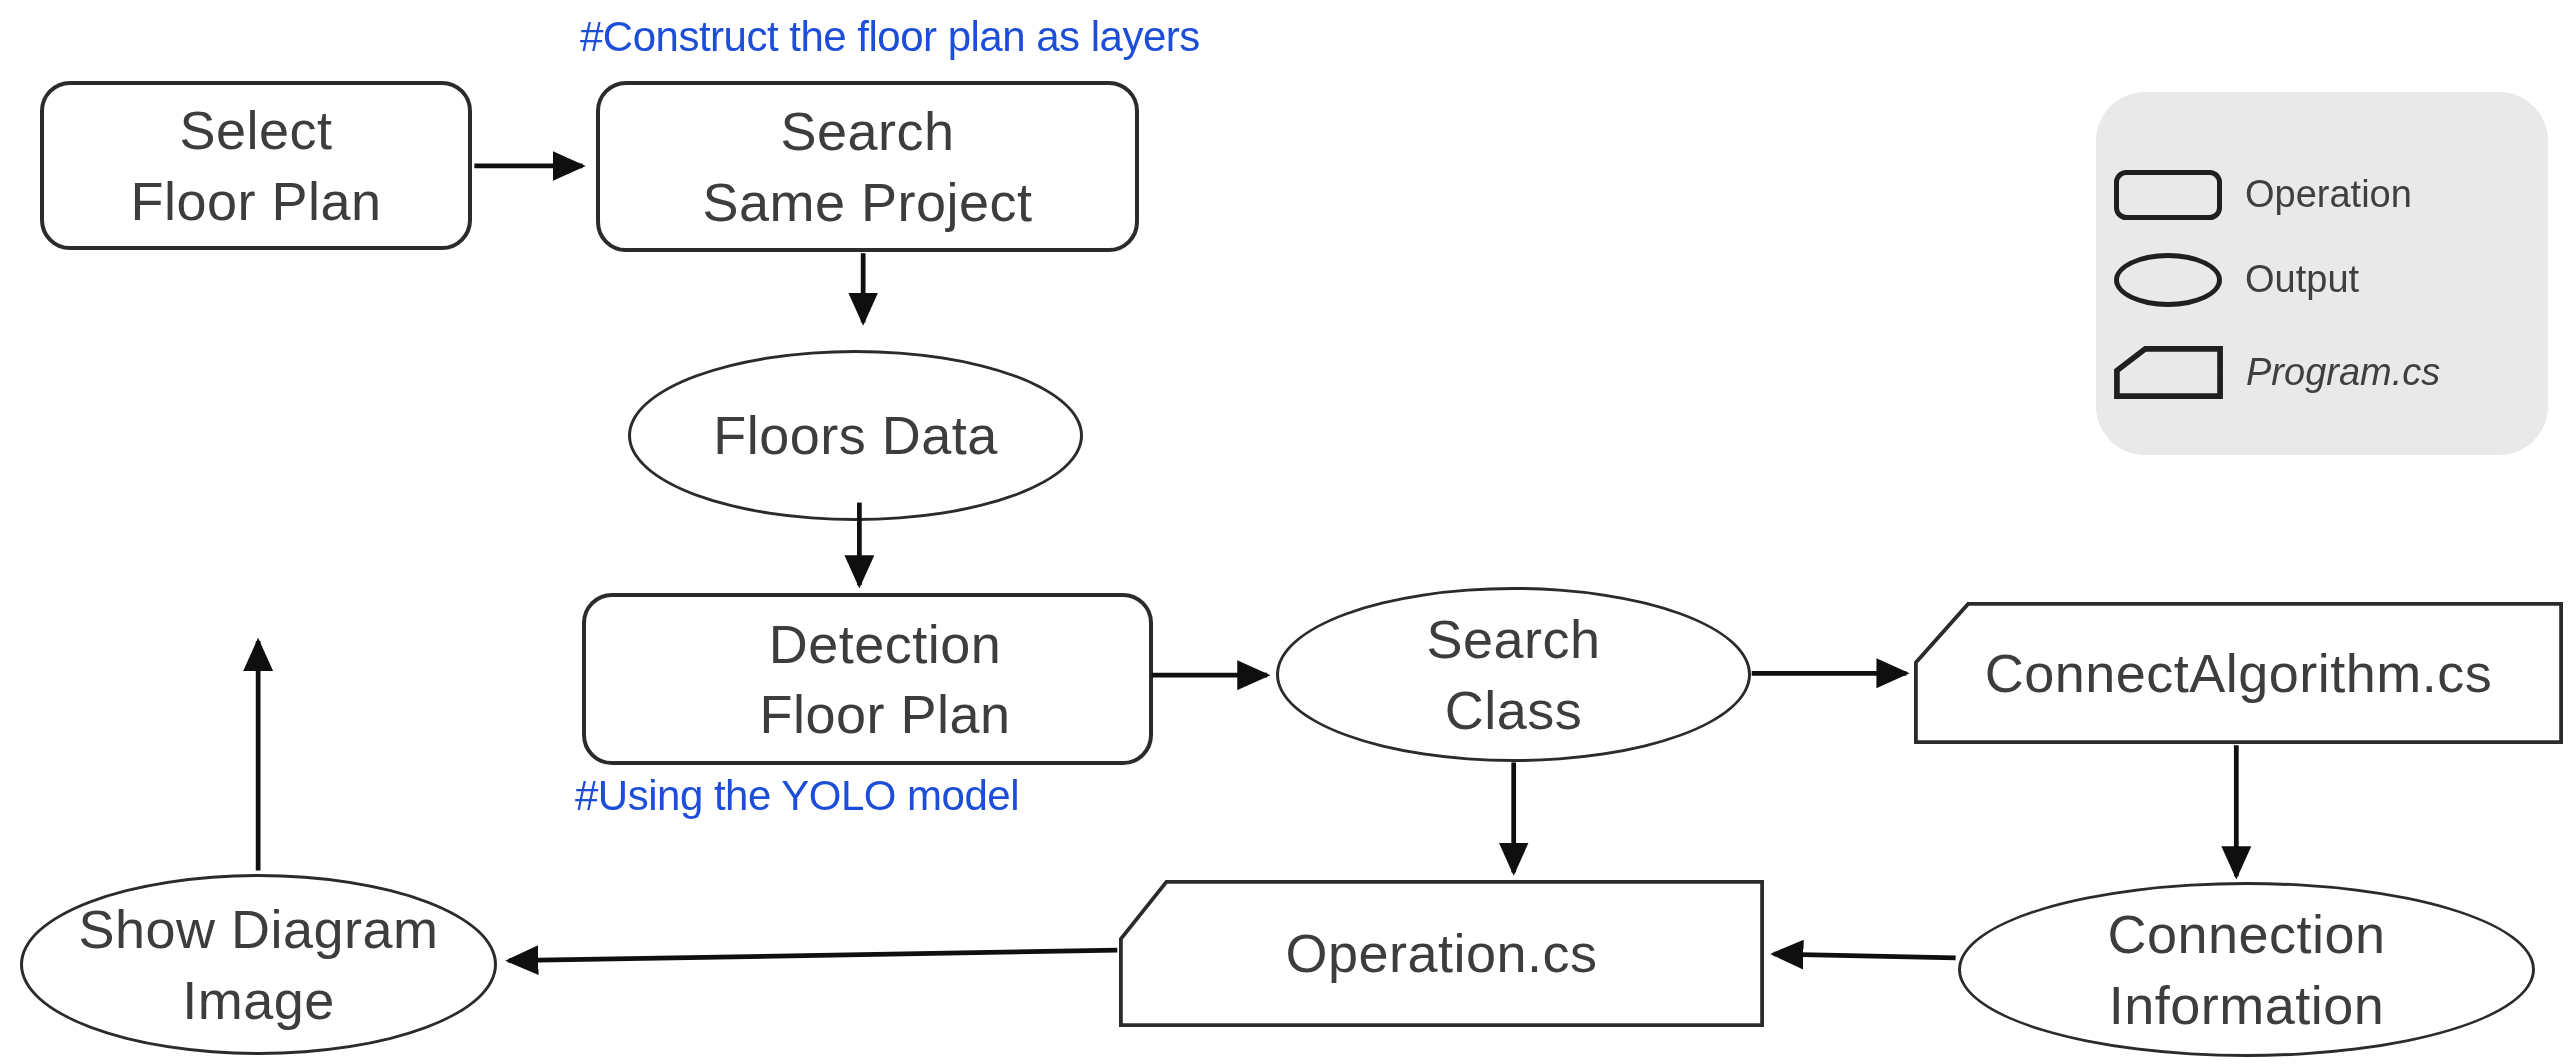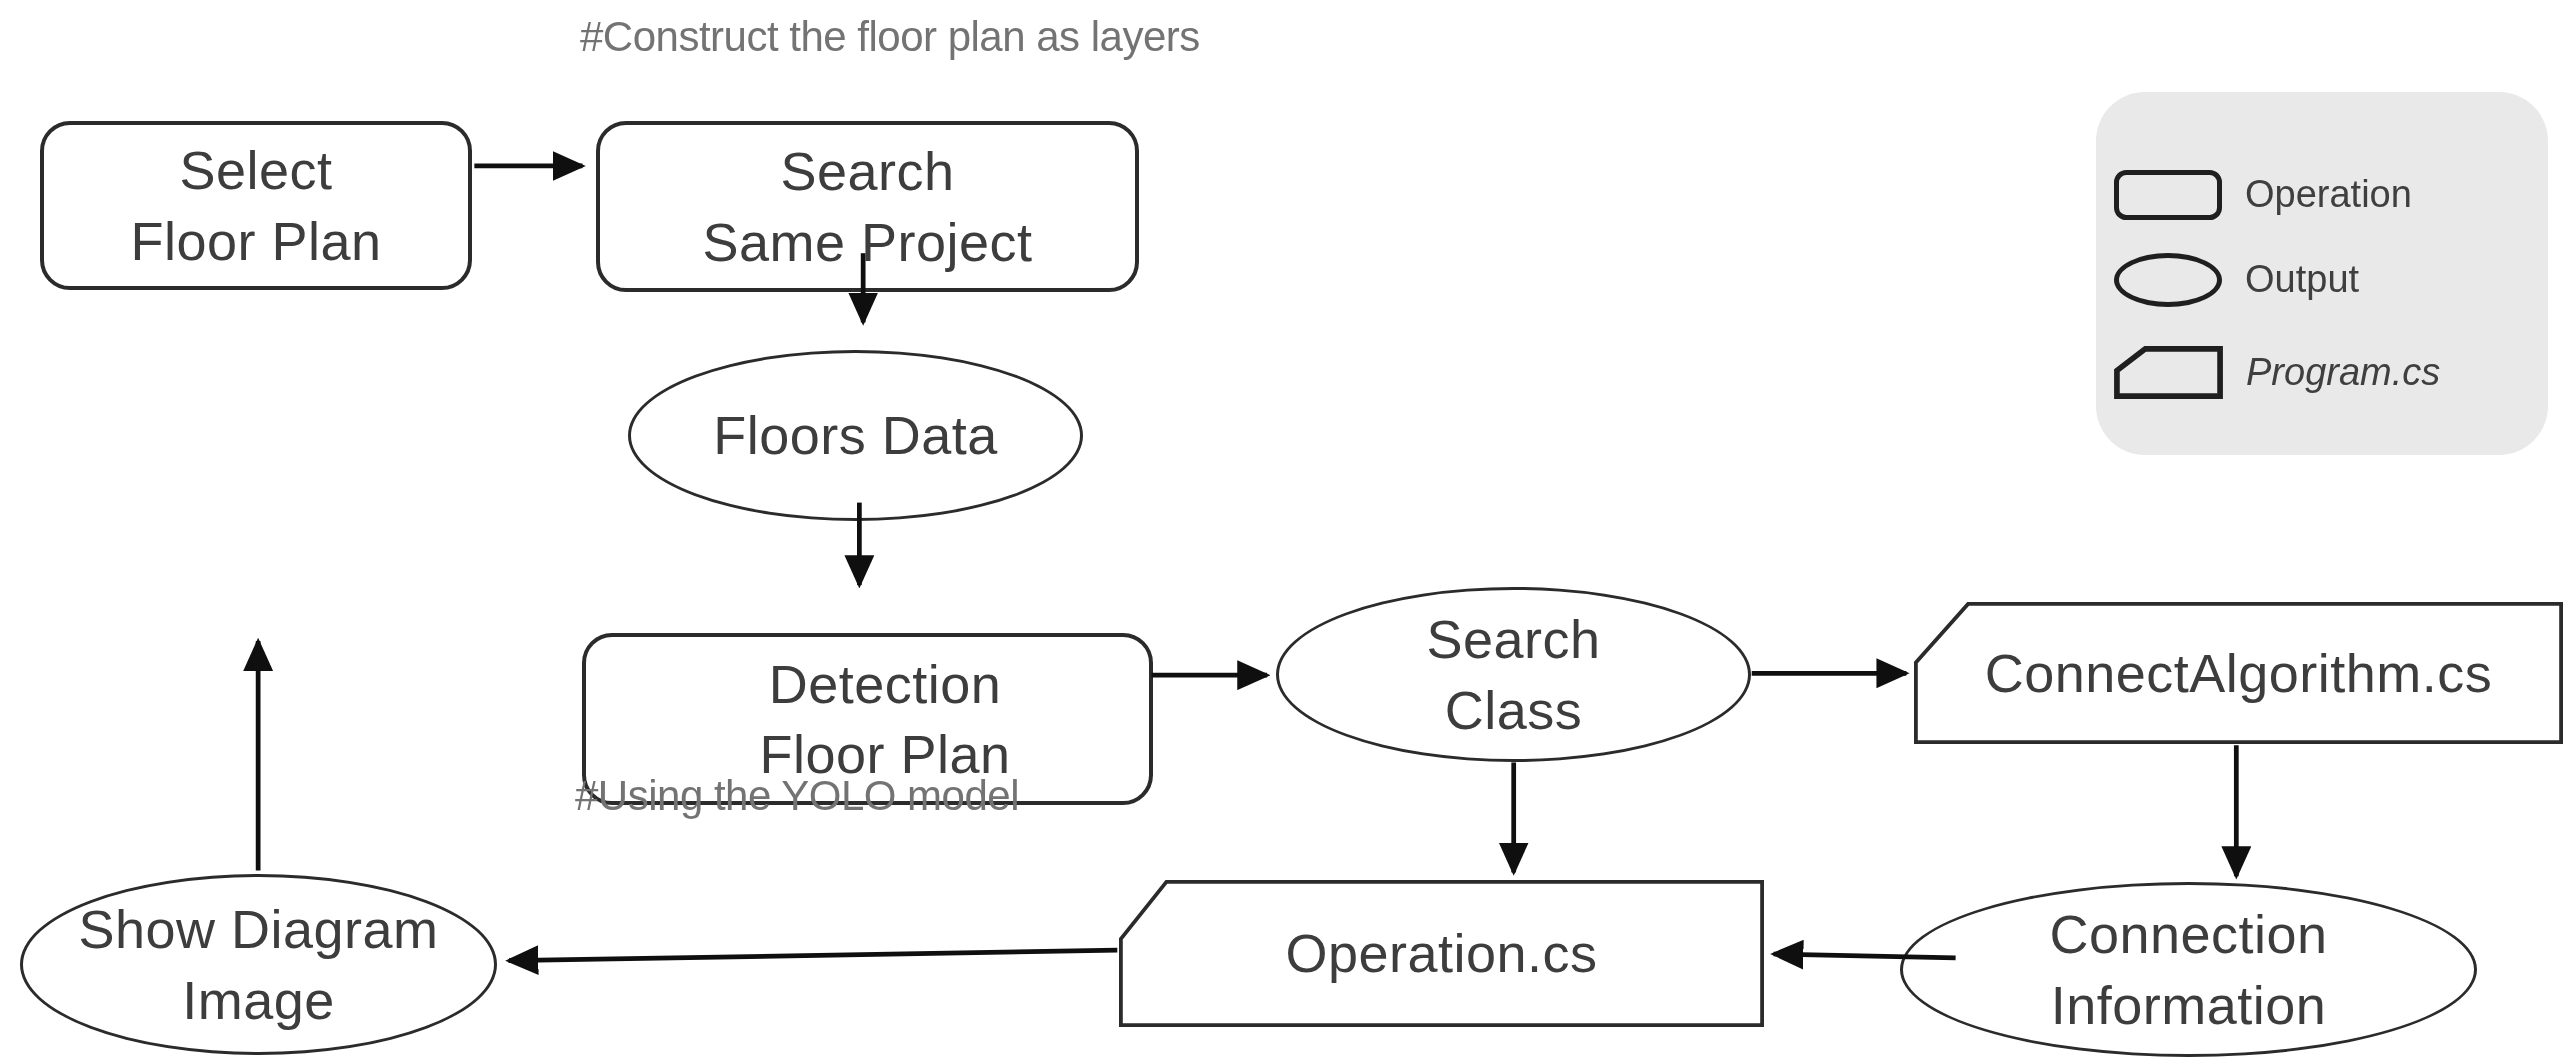--- a/index.html
+++ b/index.html
@@ -6,28 +6,28 @@
   #stage{
     position:relative;width:2576px;height:1064px;background:#ffffff;overflow:hidden;
     font-family:"Liberation Sans", sans-serif;
   }
   
   .node{position:absolute;display:flex;align-items:center;justify-content:center;box-sizing:border-box;}
   .node .label{
     position:relative;z-index:2;display:flex;flex-direction:column;align-items:center;justify-content:center;
     text-align:center;color:#3d3d3d;font-size:54px;line-height:1.3;letter-spacing:0.5px;white-space:nowrap;
   }
-  .rect{background:#ffffff;border:4.7px solid #2b2b2b;border-radius:30px;margin-top:40px;}
+  .rect{background:#ffffff;border:4.7px solid #2b2b2b;border-radius:30px;}
   .ellipse{background:#ffffff;border:3.8px solid #2b2b2b;border-radius:50%;}
   .card{background:transparent;border:none;}
   .card svg{position:absolute;inset:0;width:100%;height:100%;z-index:1;}
   .card polygon{fill:#ffffff;stroke:#2b2b2b;stroke-width:4;stroke-linejoin:miter;}
   
   .annotation{
-    position:absolute;color:#737373;font-size:42px;letter-spacing:-0.5px;white-space:nowrap;z-index:3;
+    position:absolute;color:#1d4ed8;font-size:42px;letter-spacing:-0.5px;white-space:nowrap;z-index:3;
   }
   
   #arrows{position:absolute;inset:0;width:2576px;height:1064px;z-index:1;}
   #arrows line{stroke:#0f0f0f;stroke-width:5;}
   #arrows .arrowhead{fill:#0f0f0f;}
   
   .legend{
     position:absolute;left:2096px;top:92px;width:452px;height:363px;
     background:#e9e9e9;border-radius:49px;z-index:2;
   }
@@ -93,21 +93,21 @@
     </div>
   </div>
 
   <div class="node ellipse" style="left:1276px;top:587px;width:475px;height:175px;">
     <div class="label">
       <span>Search</span>
       <span>Class</span>
     </div>
   </div>
 
-  <div class="node ellipse" style="left:1900px;top:882px;width:577px;height:175px;">
+  <div class="node ellipse" style="left:1958px;top:882px;width:577px;height:175px;">
     <div class="label">
       <span>Connection</span>
       <span>Information</span>
     </div>
   </div>
 
   <div class="node ellipse" style="left:20px;top:874px;width:477px;height:181px;">
     <div class="label">
       <span>Show Diagram</span>
       <span>Image</span>

